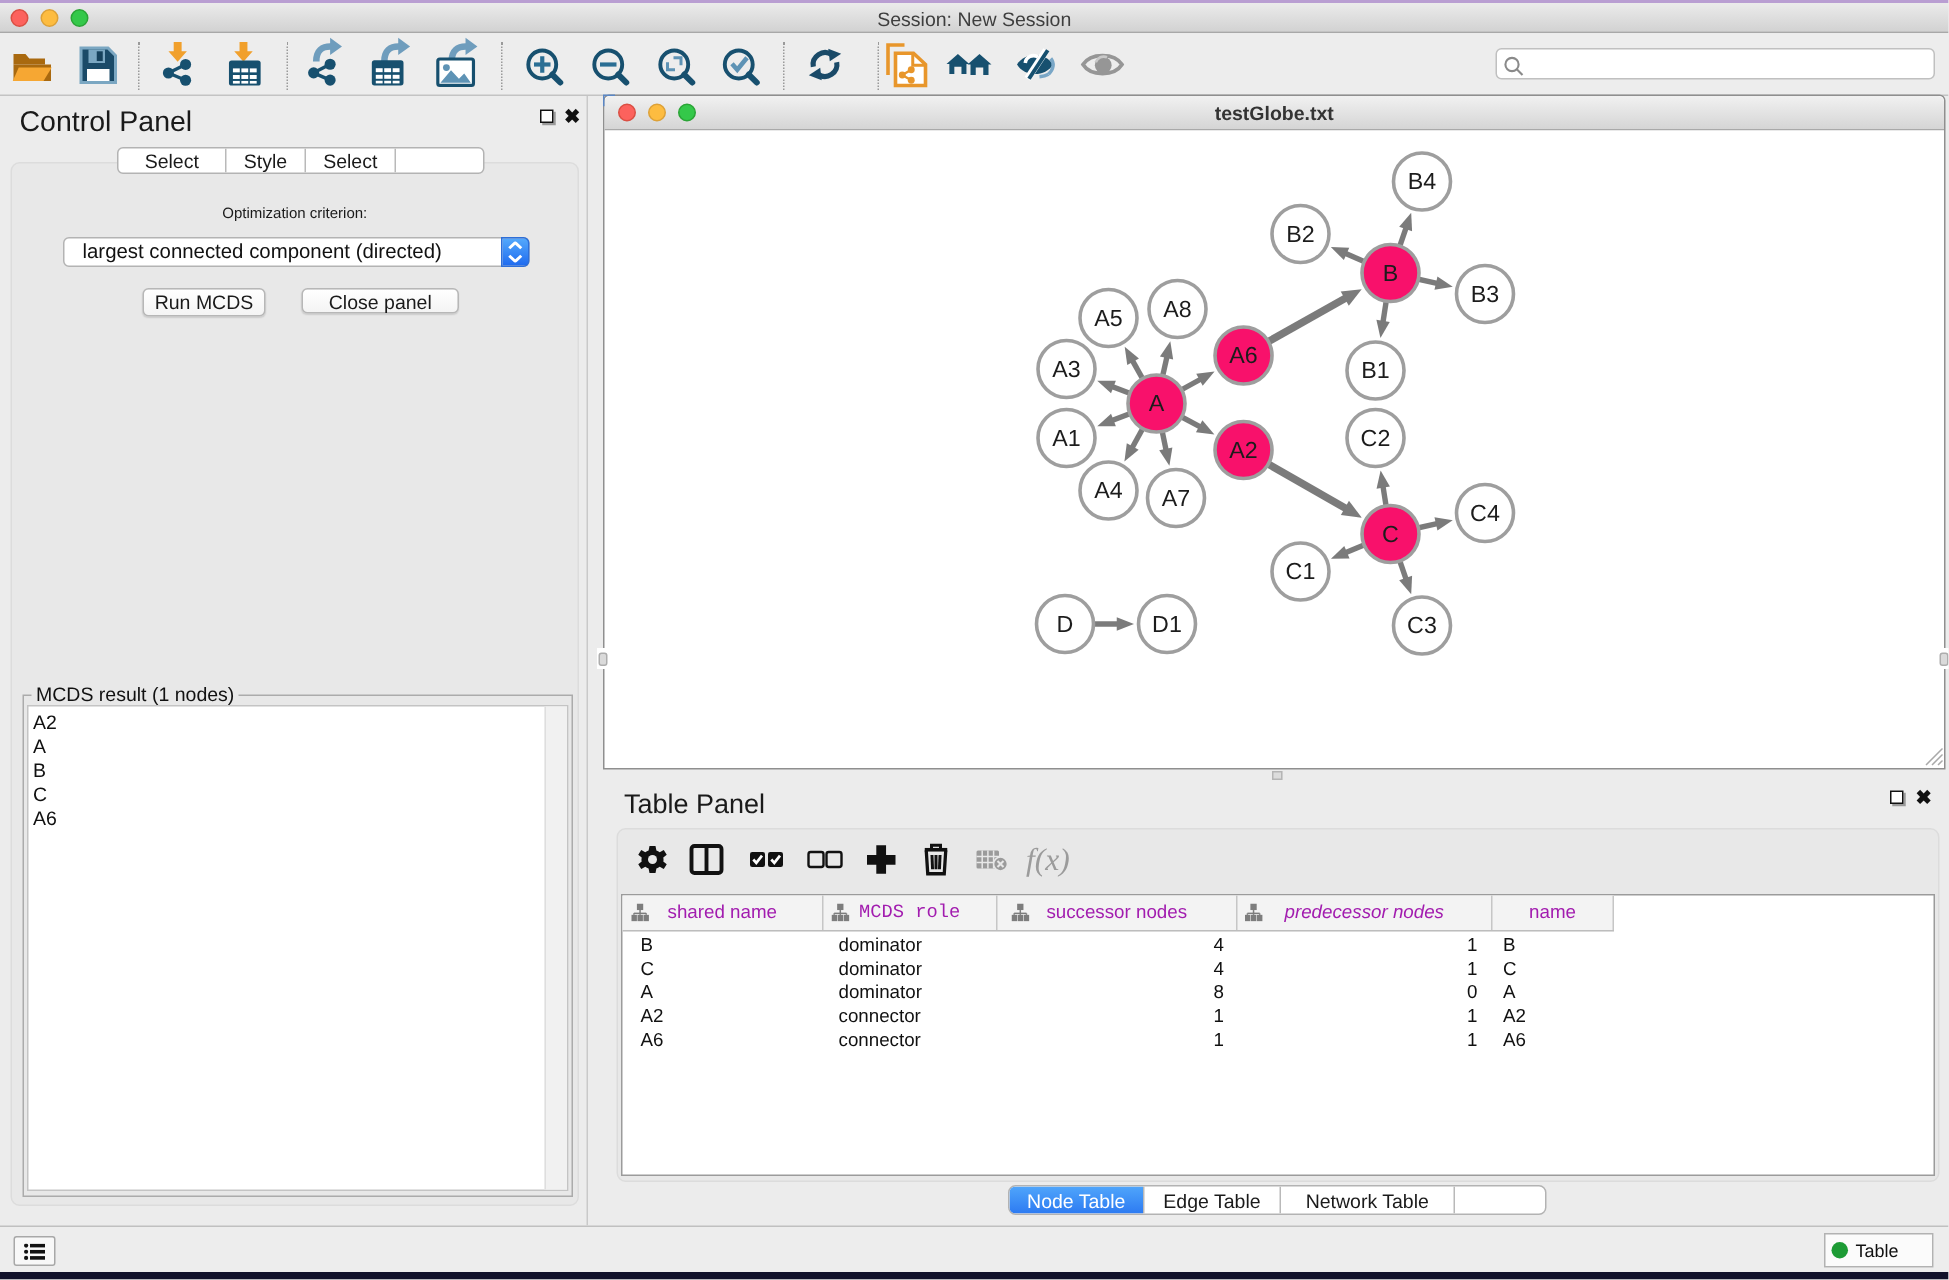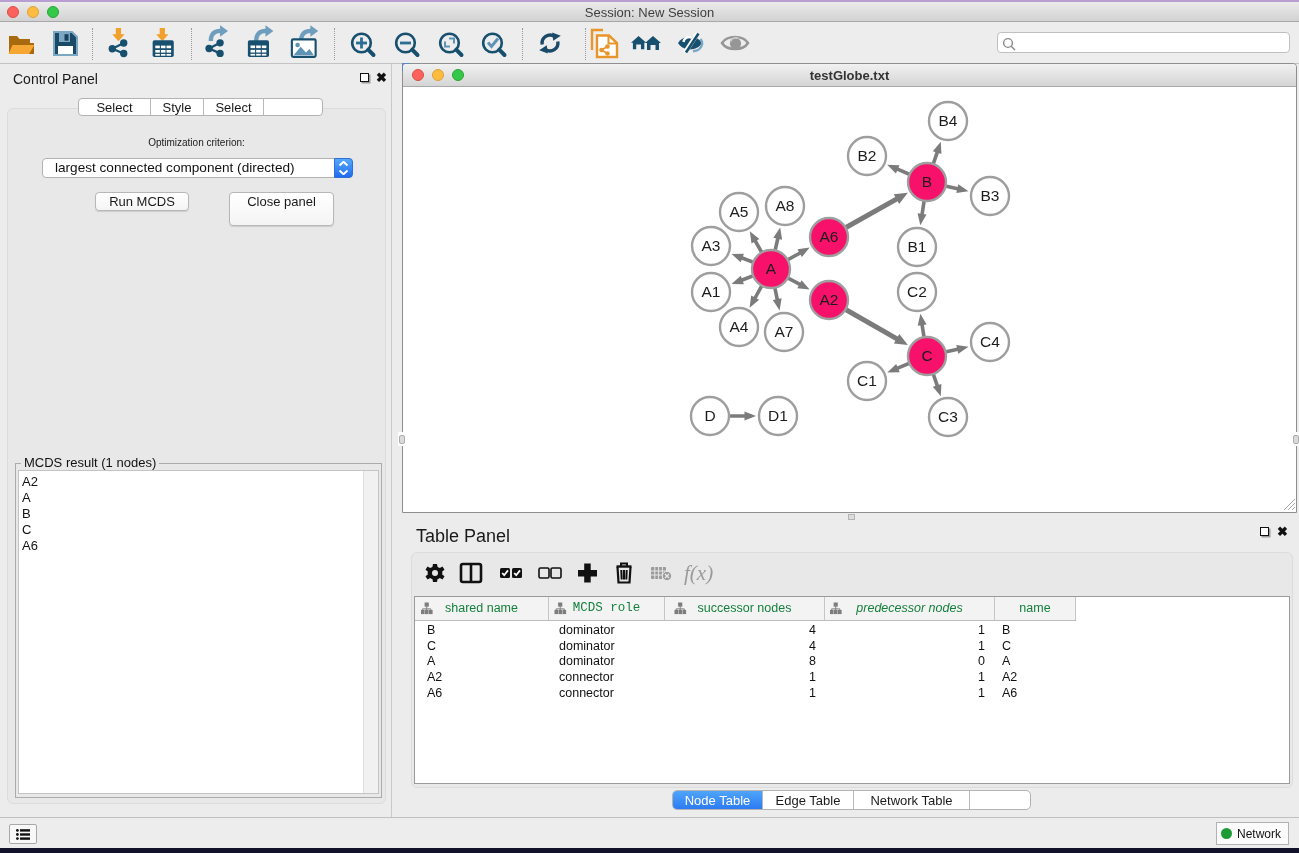--- a/index.html
+++ b/index.html
@@ -6,32 +6,32 @@
 html,body { width:1299px; height:853px; overflow:hidden; }
 body { font-family:"Liberation Sans", sans-serif; background:#ececec; position:relative; }
 .abs { position:absolute; }
 .titlebar { left:0; top:0; width:1299px; height:22px; background:linear-gradient(#ebebeb,#d2d2d2); border-top:2px solid #b99ed2; border-bottom:1px solid #a8a8a8; }
 .light { width:12px; height:12px; border-radius:50%; top:6px; }
 .apptitle { width:1299px; text-align:center; top:5px; font-size:13px; color:#3e3e3e; }
 .toolbar { left:0; top:23px; width:1299px; height:41px; background:#ededed; border-bottom:1px solid #c3c3c3; }
 .tsep { top:28px; width:1px; height:32px; border-left:1px dotted #9a9a9a; }
 .searchbox { left:997px; top:32px; width:293px; height:21px; background:#fff; border:1px solid #c0c0c0; border-radius:4px; }
 
-.cptitle { left:13px; top:71px; font-size:14px; color:#1a1a1a; }
+.cptitle { left:13px; top:71px; font-size:19px; color:#1a1a1a; }
 .floatbtn { width:9px; height:9px; border:1.7px solid #111; background:#fff; box-shadow:1.5px 1.5px 0 #9a9a9a; }
 .xbtn { font-size:13px; font-weight:bold; color:#111; }
 .panelrect { border-radius:6px; background:#e8e8e8; border:1px solid #dcdcdc; }
 .tabgroup { display:flex; height:18px; border:1px solid #b3b3b3; border-radius:4px; background:#fff; overflow:hidden; z-index:5; }
 .tabgroup div { font-size:13px; text-align:center; line-height:17px; color:#1a1a1a; border-right:1px solid #b9b9b9; }
 .tabgroup div:last-child { border-right:none;margin-top:48px; }
 .tabsel { background:linear-gradient(#4fa5fb,#2d7bf2); color:#fff !important; }
 .btn { background:linear-gradient(#ffffff,#f4f4f4); border:1px solid #b7b7b7; border-radius:4px; font-size:13px; color:#1a1a1a; text-align:center; line-height:17px; box-shadow:0 1px 1px rgba(0,0,0,0.12); }
 .wintitle { background:linear-gradient(#f1f1f1,#d5d5d5); border-bottom:1px solid #a9a9a9; border-radius:4px 4px 0 0; }
 .hdrcol { position:absolute; top:0; height:100%; border-right:1px solid #c6c6c6; }
-.hdrtxt { position:absolute; top:4px; width:100%; font-size:12.5px; color:#15803d; }
+.hdrtxt { position:absolute; top:4px; width:100%; font-size:12.5px; color:#a21caf; }
 .cellrow { position:absolute; font-size:12.5px; color:#111; }
 </style>
 </head>
 <body>
 
 <div class="abs titlebar"></div>
 <div class="abs light" style="left:7px; background:#fc625d; border:1px solid #da4f43;"></div>
 <div class="abs light" style="left:27px; background:#fdbc40; border:1px solid #dda137;"></div>
 <div class="abs light" style="left:47px; background:#34c84a; border:1px solid #2aa436;"></div>
 <div class="abs apptitle">Session: New Session</div>
@@ -206,22 +206,22 @@
   <div style="width:58px;" class="tabsel">MCDS</div>
 </div>
 <div class="abs" style="left:7px; top:137px; width:379px; text-align:center; font-size:10px; color:#1a1a1a;">Optimization criterion:</div>
 <div class="abs" style="left:42px; top:158px; width:311px; height:20px; background:#fff; border:1px solid #b3b3b3; border-radius:4px;"></div>
 <div class="abs" style="left:55px; top:160px; font-size:13.6px; color:#111;">largest connected component (directed)</div>
 <div class="abs" style="left:334px; top:158px; width:19px; height:20px; background:linear-gradient(#54a9fc,#1f6bef); border:1px solid #2e6fd8; border-radius:0 4px 4px 0;"></div>
 <svg class="abs" style="left:338px; top:161px;" width="11" height="14" viewBox="0 0 11 14">
     <path d="M1.5 4.5 L5.5 0.8 L9.5 4.5" fill="none" stroke="#fff" stroke-width="2"></path>
     <path d="M1.5 9.5 L5.5 13.2 L9.5 9.5" fill="none" stroke="#fff" stroke-width="2"></path>
   </svg>
-<div class="abs btn" style="left:95px; top:192px; width:94px; height:19px;">Run MCDS</div>
-<div class="abs btn" style="left:201px; top:192px; width:105px; height:34px;margin-left:28px;">Close panel</div>
+<div class="abs btn" style="left:95px; top:192px; width:82px; height:19px;">Run MCDS</div>
+<div class="abs btn" style="left:201px; top:192px; width:105px; height:17px;">Close panel</div>
 
 <div class="abs" style="left:15px; top:463px; width:367px; height:335px; border:1px solid #ababab;"></div>
 <div class="abs" style="left:21px; top:455px; font-size:13px; color:#111; background:#e8e8e8; padding:0 3px;">MCDS result (1 nodes)</div>
 <div class="abs" style="left:18px; top:470px; width:361px; height:324px; background:#fff; border:1px solid #c4c4c4;"></div>
 <div class="abs" style="left:363px; top:471px; width:15px; height:322px; background:#f1f1f1; border-left:1px solid #dedede;"></div>
 <div class="abs" style="left:22px; top:474px; font-size:13px; color:#111; line-height:16px;">A2<br>A<br>B<br>C<br>A6</div>
 
 <div class="abs" style="left:402px; top:63px; width:895px; height:450px; background:#fff; border:1px solid #8f8f8f; border-radius:4px 4px 0 0;"></div>
 <div class="abs wintitle" style="left:403px; top:64px; width:893px; height:23px;"></div>
 <svg class="abs" style="left:402px; top:63px;" width="8" height="8" viewBox="0 0 8 8">
@@ -484,14 +484,14 @@
       <circle cx="1.4" cy="1.4" r="1.4"></circle>
       <circle cx="1.4" cy="5.5" r="1.4"></circle>
       <circle cx="1.4" cy="9.6" r="1.4"></circle>
       <rect x="4" y="0.2" width="10" height="2.4"></rect>
       <rect x="4" y="4.3" width="10" height="2.4"></rect>
       <rect x="4" y="8.4" width="10" height="2.4"></rect>
     </g>
   </svg>
 <div class="abs" style="left:1216px; top:822px; width:73px; height:23px; background:#fbfbfb; border:1px solid #b2b2b2;"></div>
 <div class="abs" style="left:1221px; top:828px; width:11px; height:11px; border-radius:50%; background:#1d9b35;"></div>
-<div class="abs" style="left:1237px; top:827px; font-size:12px; color:#111;">Network</div>
+<div class="abs" style="left:1237px; top:827px; font-size:12px; color:#111;">Table</div>
 <div class="abs" style="left:0; top:848px; width:1299px; height:5px; background:#12122b;"></div>
 
 </body></html>

